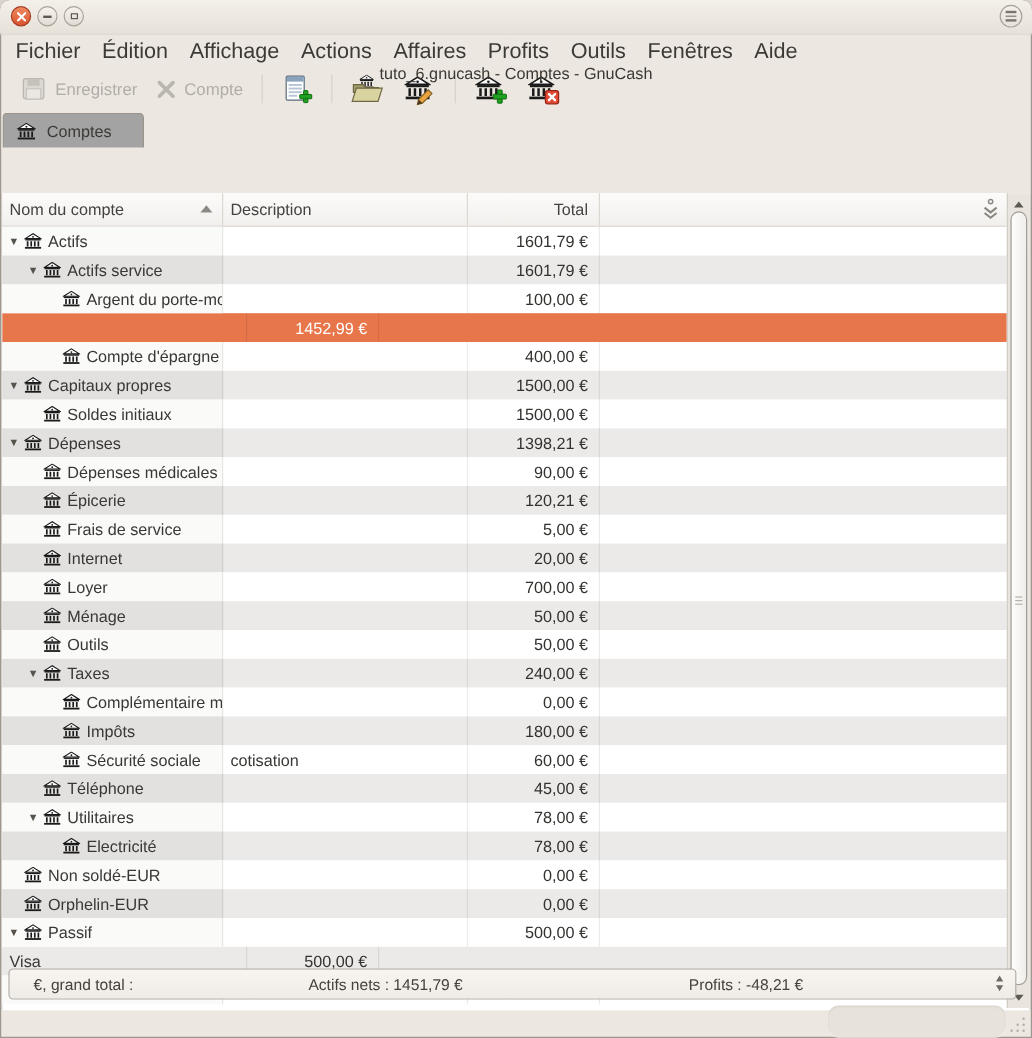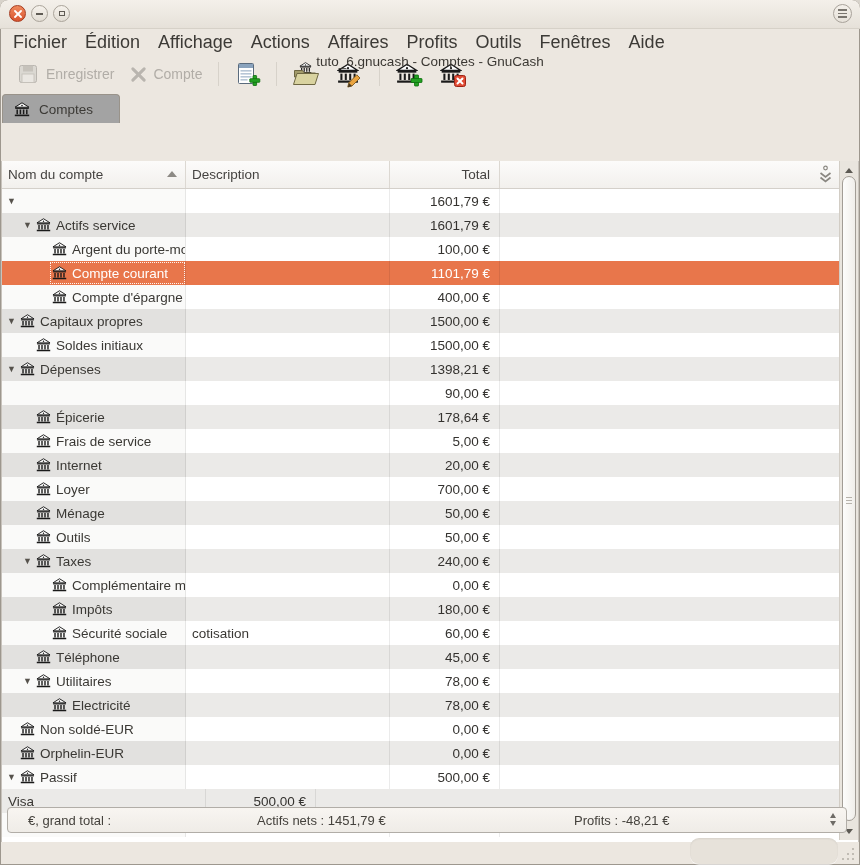--- a/index.html
+++ b/index.html
@@ -255,20 +255,26 @@
           <path d="M3.5 8 L8.5 12 L13.5 8" fill="none" stroke="#8a8781" stroke-width="1.7"></path>
           <path d="M3.5 12.5 L8.5 16.5 L13.5 12.5" fill="none" stroke="#8a8781" stroke-width="1.7"></path>
         </svg>
       </div>
     </div>
     <div class="rows" id="rows">
         <div class="row">
           <div class="cell cname">
             <span class="ind" style="width: 3px;"></span>
             <span class="exp">▼</span>
+            <span class="ninner">
+              <svg class="bank" width="15" height="14" viewBox="0 0 16 15">
+                <use href="#bank-sym"></use>
+              </svg>
+              <span class="nlab">Actifs</span>
+            </span>
           </div>
           <div class="cell cdesc"></div>
           <div class="cell ctotal">1601,79 €</div>
           <div class="cell crest"></div>
         </div>
         <div class="row alt">
           <div class="cell cname">
             <span class="ind" style="width: 19px;"></span>
             <span class="exp">▼</span>
             <span class="ninner">
@@ -291,42 +297,32 @@
                 <use href="#bank-sym"></use>
               </svg>
               <span class="nlab">Argent du porte-mo</span>
             </span>
           </div>
           <div class="cell cdesc"></div>
           <div class="cell ctotal">100,00 €</div>
           <div class="cell crest"></div>
         </div>
         <div class="row alt sel">
+          <div class="cell cdesc"></div>
+          <div class="cell ctotal">1452,99 €</div>
+          <div class="cell crest"></div>
+        </div>
+        <div class="row">
           <div class="cell cname">
             <span class="ind" style="width: 35px;"></span>
             <span class="exp"></span>
             <span class="ninner">
               <svg class="bank" width="15" height="14" viewBox="0 0 16 15">
                 <use href="#bank-sym"></use>
               </svg>
-              <span class="nlab">Compte courant</span>
-            </span>
-          </div>
-          <div class="cell cdesc"></div>
-          <div class="cell ctotal">1101,79 €</div>
-          <div class="cell crest"></div>
-        </div>
-        <div class="row">
-          <div class="cell cname">
-            <span class="ind" style="width: 35px;"></span>
-            <span class="exp"></span>
-            <span class="ninner">
-              <svg class="bank" width="15" height="14" viewBox="0 0 16 15">
-                <use href="#bank-sym"></use>
-              </svg>
               <span class="nlab">Compte d'épargne</span>
             </span>
           </div>
           <div class="cell cdesc"></div>
           <div class="cell ctotal">400,00 €</div>
           <div class="cell crest"></div>
         </div>
         <div class="row alt">
           <div class="cell cname">
             <span class="ind" style="width: 3px;"></span>
@@ -369,38 +365,44 @@
             </span>
           </div>
           <div class="cell cdesc"></div>
           <div class="cell ctotal">1398,21 €</div>
           <div class="cell crest"></div>
         </div>
         <div class="row">
           <div class="cell cname">
             <span class="ind" style="width: 19px;"></span>
             <span class="exp"></span>
+            <span class="ninner">
+              <svg class="bank" width="15" height="14" viewBox="0 0 16 15">
+                <use href="#bank-sym"></use>
+              </svg>
+              <span class="nlab">Dépenses médicales</span>
+            </span>
           </div>
           <div class="cell cdesc"></div>
           <div class="cell ctotal">90,00 €</div>
           <div class="cell crest"></div>
         </div>
         <div class="row alt">
           <div class="cell cname">
             <span class="ind" style="width: 19px;"></span>
             <span class="exp"></span>
             <span class="ninner">
               <svg class="bank" width="15" height="14" viewBox="0 0 16 15">
                 <use href="#bank-sym"></use>
               </svg>
               <span class="nlab">Épicerie</span>
             </span>
           </div>
           <div class="cell cdesc"></div>
-          <div class="cell ctotal">178,64 €</div>
+          <div class="cell ctotal">120,21 €</div>
           <div class="cell crest"></div>
         </div>
         <div class="row">
           <div class="cell cname">
             <span class="ind" style="width: 19px;"></span>
             <span class="exp"></span>
             <span class="ninner">
               <svg class="bank" width="15" height="14" viewBox="0 0 16 15">
                 <use href="#bank-sym"></use>
               </svg>

